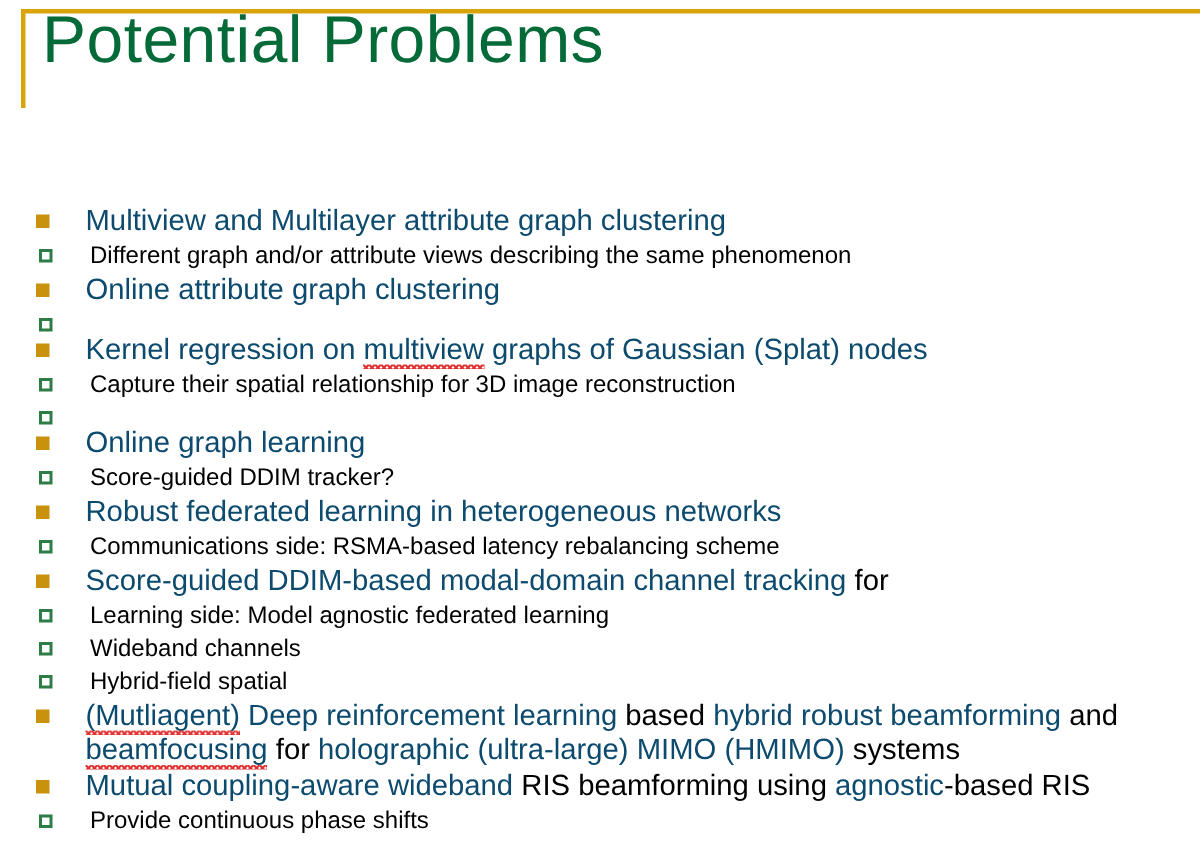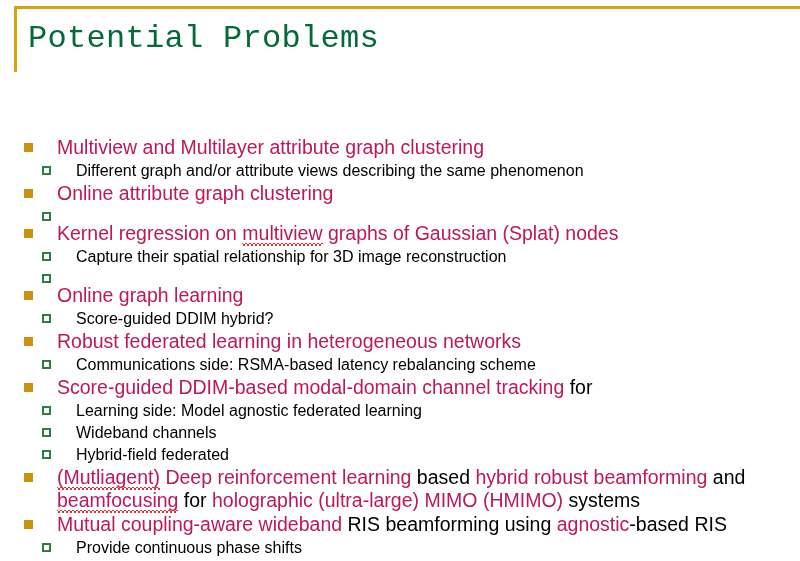--- a/index.html
+++ b/index.html
@@ -30,23 +30,23 @@
     top: 6px;
     width: 3px;
     height: 66px;
     background: #d9a40b;
   }
 
   
   #slide-title {
     position: absolute;
     left: 28px;
-    top: 12px;
-    font-family: Liberation Mono, monospace;
-    font-size: 32px;
+    top: 0;
+    font-family: Liberation Sans, sans-serif;
+    font-size: 44px;
     line-height: 54px;
     color: #046a38;
     letter-spacing: 0.3px;
     white-space: nowrap;
   }
 
   
   #slide-body {
     position: absolute;
     left: 0;
@@ -56,21 +56,21 @@
 
   .bullet-row {
     display: flex;
     align-items: flex-start;
   }
   .bullet-row.level1 {
     padding-left: 24px;
     margin-bottom: 1px;
   }
   .bullet-row.level2 {
-    padding-left: 42px;
+    padding-left: 26px;
     margin-bottom: 1px;
   }
 
   .marker {
     flex: 0 0 auto;
     box-sizing: border-box;
   }
   .marker.sq-filled {
     width: 9px;
     height: 9px;
@@ -95,21 +95,21 @@
     line-height: 23px;
     color: #ff8080;
   }
   .level2 .bullet-text {
     font-size: 16px;
     line-height: 21px;
     color: #000000;
   }
 
   .seg-dark { color: #000000; }
-  .seg-accent { color: #be185d; }
+  .seg-accent { color: #0c4a6e; }
 
   
   .seg-squiggle {
     position: relative;
     display: inline-block;
   }
   .seg-squiggle::after {
     content: "";
     position: absolute;
     left: 0;
@@ -157,21 +157,21 @@
     </div>
     <div class="bullet-row level2">
       <span class="marker sq-hollow"></span>
     </div>
     <div class="bullet-row level1">
       <span class="marker sq-filled"></span>
       <span class="bullet-text"><span class="seg-accent">Online graph learning</span></span>
     </div>
     <div class="bullet-row level2">
       <span class="marker sq-hollow"></span>
-      <span class="bullet-text"><span class="seg-dark">Score-guided DDIM hybrid?</span></span>
+      <span class="bullet-text"><span class="seg-dark">Score-guided DDIM tracker?</span></span>
     </div>
     <div class="bullet-row level1">
       <span class="marker sq-filled"></span>
       <span class="bullet-text"><span class="seg-accent">Robust federated learning in heterogeneous networks</span></span>
     </div>
     <div class="bullet-row level2">
       <span class="marker sq-hollow"></span>
       <span class="bullet-text"><span class="seg-dark">Communications side: RSMA-based latency rebalancing scheme</span></span>
     </div>
     <div class="bullet-row level1">
@@ -181,21 +181,21 @@
     <div class="bullet-row level2">
       <span class="marker sq-hollow"></span>
       <span class="bullet-text"><span class="seg-dark">Learning side: Model agnostic federated learning</span></span>
     </div>
     <div class="bullet-row level2">
       <span class="marker sq-hollow"></span>
       <span class="bullet-text"><span class="seg-dark">Wideband channels</span></span>
     </div>
     <div class="bullet-row level2">
       <span class="marker sq-hollow"></span>
-      <span class="bullet-text"><span class="seg-dark">Hybrid-field federated</span></span>
+      <span class="bullet-text"><span class="seg-dark">Hybrid-field spatial</span></span>
     </div>
     <div class="bullet-row level1">
       <span class="marker sq-filled"></span>
       <span class="bullet-text"><span class="seg-accent seg-squiggle">(Mutliagent)</span><span class="seg-accent"> Deep reinforcement learning </span><span class="seg-dark">based</span><span class="seg-accent"> hybrid robust beamforming </span><span class="seg-dark">and </span><span class="seg-accent seg-squiggle">beamfocusing</span><span class="seg-dark"> for </span><span class="seg-accent">holographic (ultra-large) MIMO (HMIMO)</span><span class="seg-dark"> systems</span></span>
     </div>
     <div class="bullet-row level1">
       <span class="marker sq-filled"></span>
       <span class="bullet-text"><span class="seg-accent">Mutual coupling-aware wideband</span><span class="seg-dark"> RIS beamforming using </span><span class="seg-accent">agnostic</span><span class="seg-dark">-based RIS</span></span>
     </div>
     <div class="bullet-row level2">

